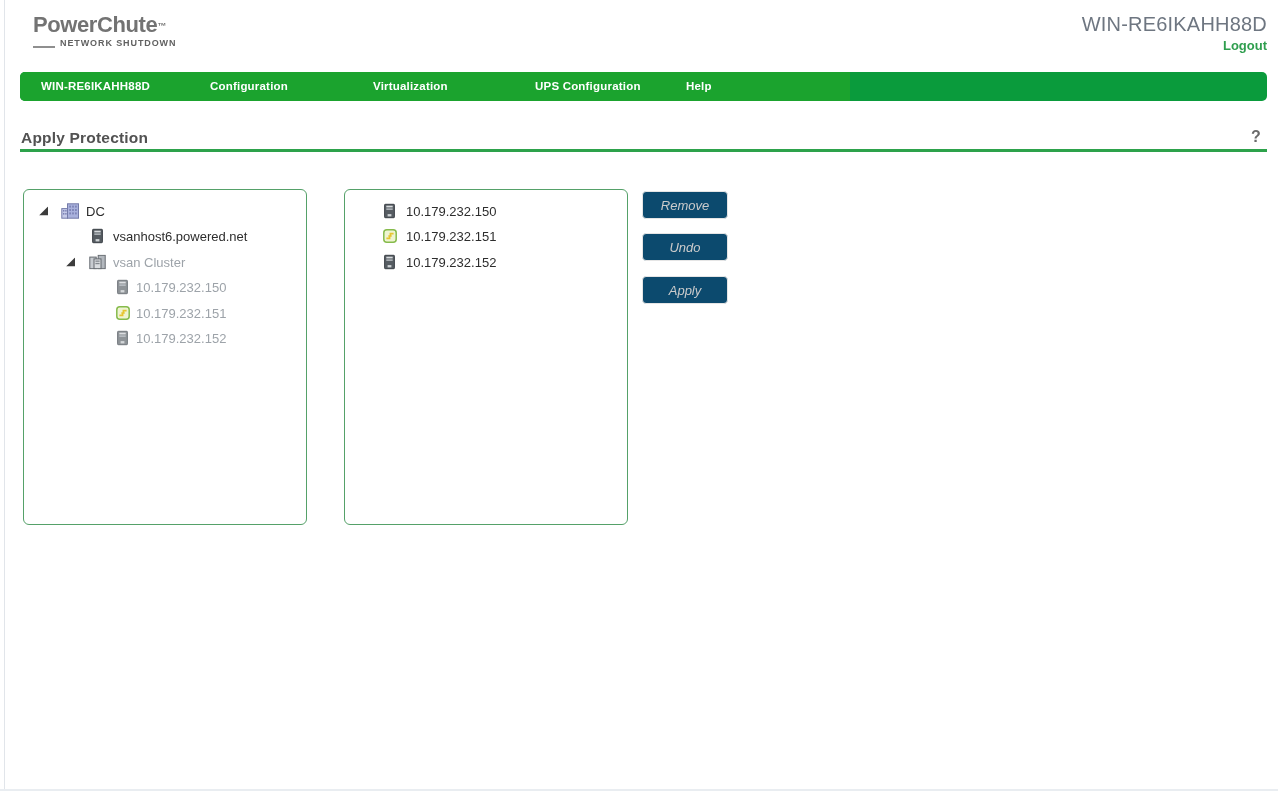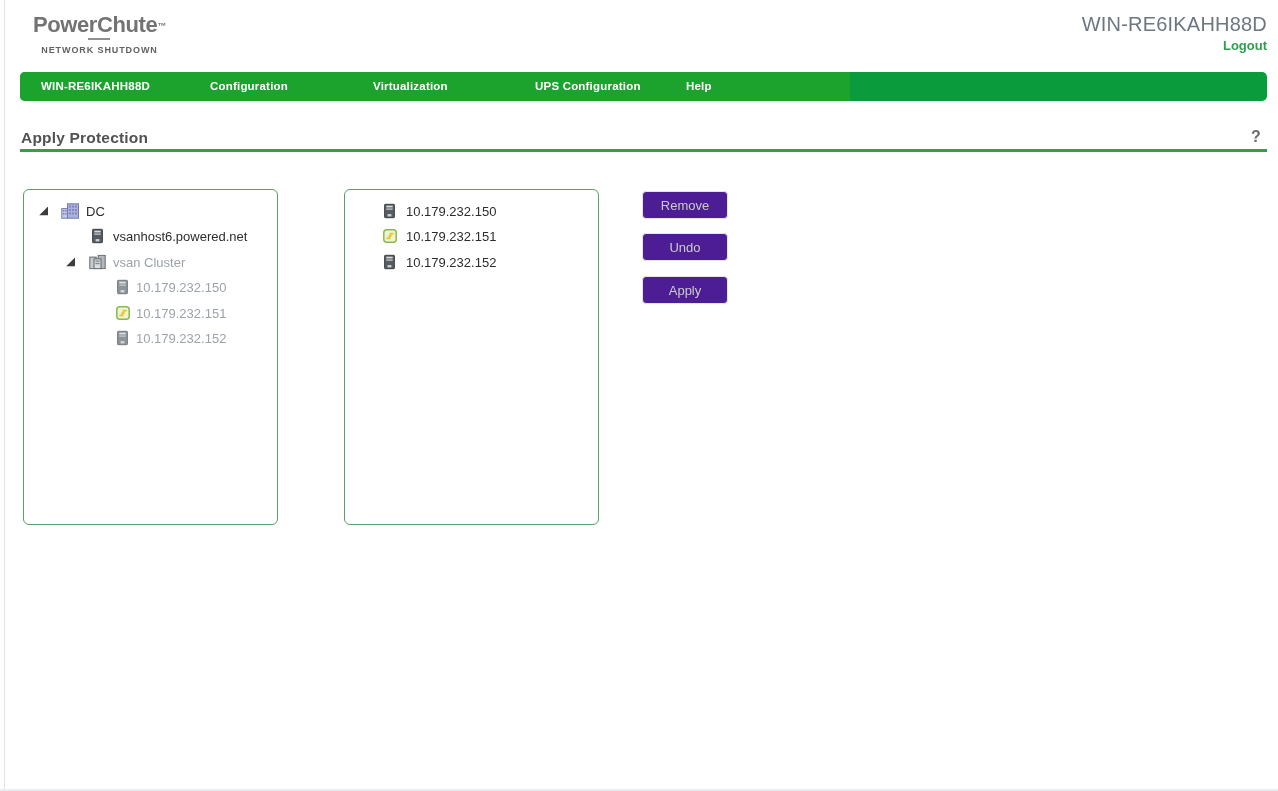--- a/index.html
+++ b/index.html
@@ -6,52 +6,52 @@
   html,body { width:1278px; height:791px; background:#ffffff; font-family:"Liberation Sans", sans-serif; overflow:hidden; }
   .page { position:relative; width:1278px; height:791px; background:#ffffff; }
 
   .edge-left { position:absolute; left:4px; top:0; width:1px; height:791px; background:#e1e5ea; }
   .edge-bottom { position:absolute; left:0; bottom:0; width:1278px; height:2px; background:#e9edf1; }
 
   
   .logo { position:absolute; left:33px; top:13px; }
   .logo-line1 { font-size:22px; font-weight:800; color:#737373; letter-spacing:-0.4px; line-height:24px; }
   .logo-line1 sup { font-size:9px; font-weight:700; vertical-align:top; position:relative; top:1px; }
-  .logo-line2 { margin-top:1px; display:flex; align-items:center; gap:5px;flex-direction:column; }
+  .logo-line2 { margin-top:1px; display:flex; align-items:flex-end; gap:5px; }
   .logo-dash { display:inline-block; width:22px; height:2px; background:#8f8f8f; }
   .logo-sub { font-size:9px; font-weight:700; color:#616161; letter-spacing:0.9px; }
 
   .account { position:absolute; right:11px; top:13px; text-align:right; }
   .server-name { font-size:20px; font-weight:500; color:#6e7681; letter-spacing:0.2px; line-height:23px; }
   .logout { display:inline-block; margin-top:2px; font-size:13px; font-weight:700; color:#2f9e4e; cursor:pointer; text-decoration:none; }
 
   
   .nav { position:absolute; left:20px; top:72px; width:1247px; height:29px; background:#0a9b3c; border-radius:5px; overflow:hidden; }
   .nav-left-bg { position:absolute; left:0; top:0; width:830px; height:29px; background:#1ba32e; }
   .nav-item { position:absolute; top:0; height:29px; line-height:29px; color:#ffffff; font-size:11.5px; font-weight:700; letter-spacing:0.2px; cursor:pointer; white-space:nowrap; }
 
   
   .page-title { position:absolute; left:21px; top:129px; font-size:15.5px; font-weight:600; color:#525252; letter-spacing:0.2px; }
   .help { position:absolute; left:1251px; top:128px; font-size:16px; font-weight:600; color:#6a6a6a; cursor:pointer; }
   .title-underline { position:absolute; left:20px; top:149px; width:1247px; height:3px; background:#2da24b; }
   .instruction { position:absolute; left:38px; top:162px; font-size:13px; color:#3a3a3a; }
 
   
-  .panel { position:absolute; top:189px; width:255px; height:336px; border:1px solid #55a169; border-radius:6px; background:#ffffff; padding-top:8px; overflow:hidden; }
+  .panel { position:absolute; top:189px; width:284px; height:336px; border:1px solid #55a169; border-radius:6px; background:#ffffff; padding-top:8px; overflow:hidden; }
   .panel.tree { left:23px; }
   .panel.list { left:344px; }
 
   .trow { position:relative; height:25.5px; cursor:pointer; }
   .trow span { position:absolute; top:50%; transform:translateY(-50%); display:inline-flex; align-items:center; }
   .tlabel { font-size:13px; white-space:nowrap; }
   .dark  { color:#2d2d2d; }
   .muted { color:#9da3a9; }
 
   
-  .action { position:absolute; left:642px; width:86px; height:28px; border:1px solid #e5e5e5; border-radius:4px; background:#4c1d95; color:#cbcbcb; font-size:13px; font-family:"Liberation Sans", sans-serif; cursor:default; }
+  .action { position:absolute; left:642px; width:86px; height:28px; border:1px solid #e5e5e5; border-radius:4px; background:#0c4a6e; color:#cbcbcb; font-size:13px; font-family:"Liberation Sans", sans-serif; cursor:default;font-style:italic; }
   #btn-remove { top:191px; }
   #btn-undo   { top:233px; }
   #btn-apply  { top:276px; }
 </style>
 </head>
 <body>
 
 <div class="page">
   <div class="edge-left"></div>
   <div class="edge-bottom"></div>

